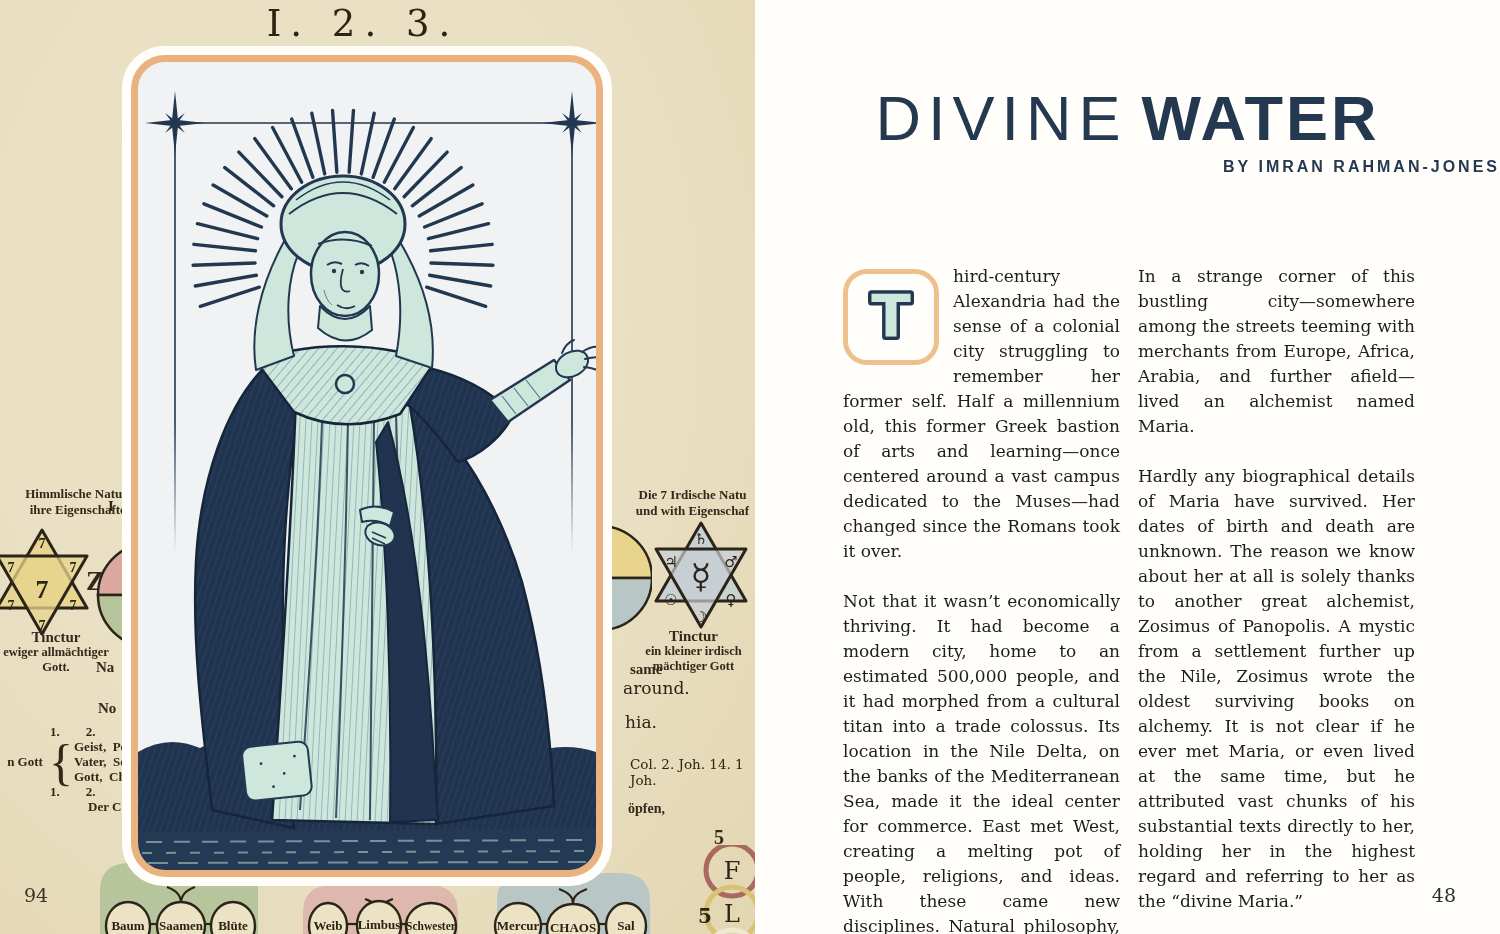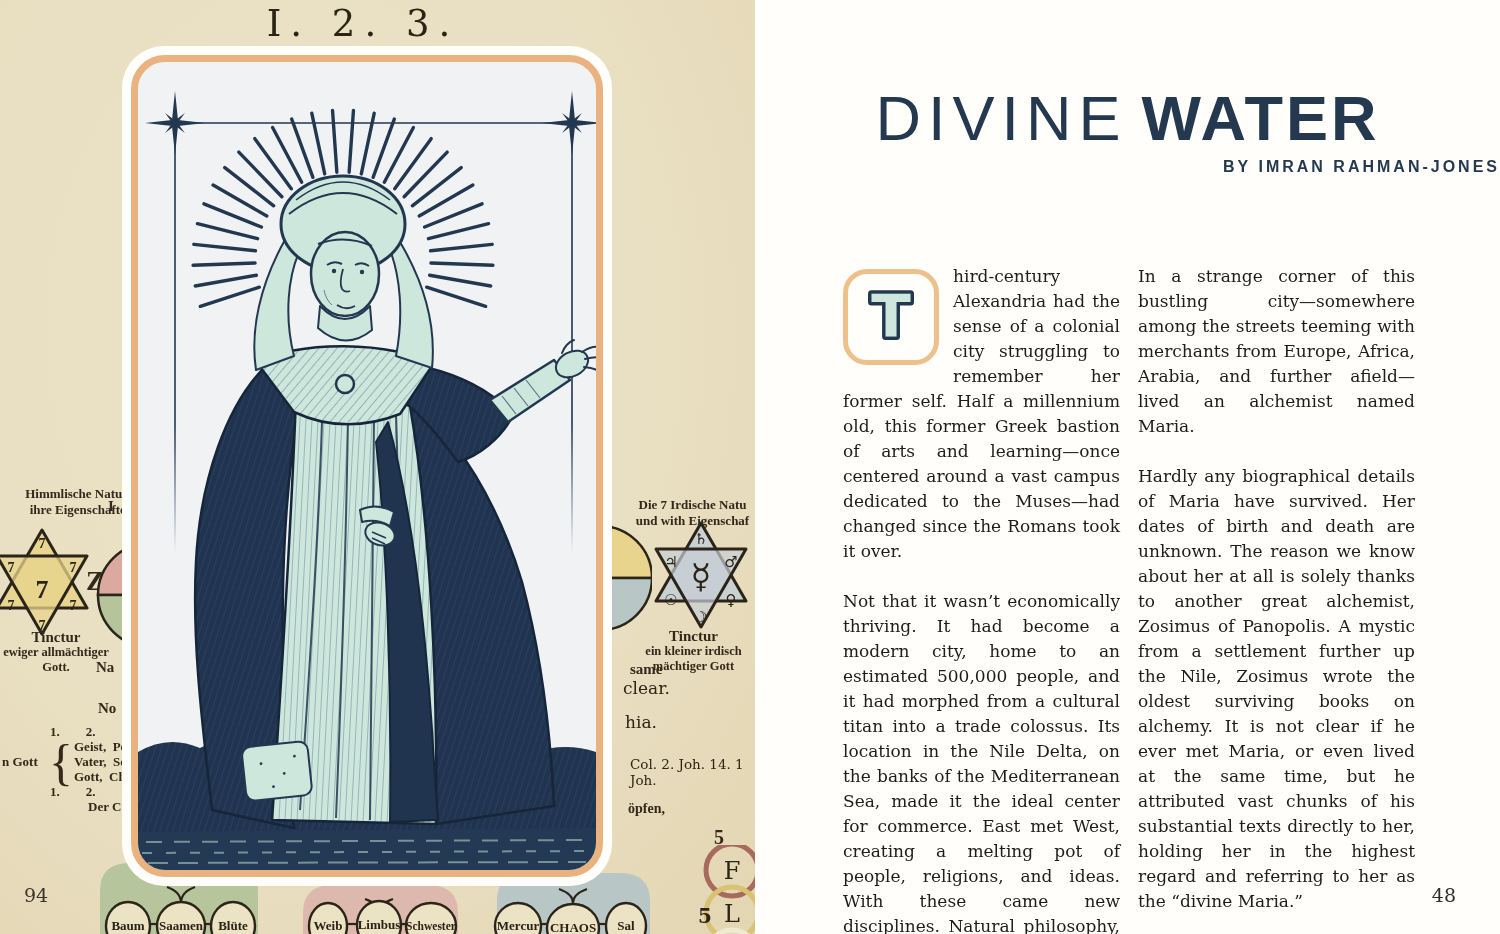--- a/index.html
+++ b/index.html
@@ -36,26 +36,26 @@
   .mh1{left:0;top:486px;width:118px;font-size:13px;line-height:16px;padding-left:24px;}
   .roman-i{left:108px;top:498px;font-size:15px;}
   .zltr{left:86px;top:566px;font-size:27px;}
   .tinc-l{left:0;top:630px;width:112px;font-size:12.5px;line-height:15px;}
   .tinc-l .t1{font-size:15px;}
   .frag-na{left:96px;top:652px;font-size:15px;margin-top:7px;}
   .frag-no{left:98px;top:700px;font-size:15px;}
   .trinity{left:2px;top:724px;width:160px;font-size:13px;line-height:15px;font-family:"Liberation Serif",serif;font-weight:700;color:#33291a;}
   .tr-top,.tr-bottom{padding-left:48px;white-space:pre;}
   .tr-mid{display:flex;align-items:center;}
-  .tr-prefix{width:46px;text-align:left;flex:none;}
+  .tr-prefix{width:46px;text-align:center;flex:none;}
   .tr-brace{font-size:50px;font-weight:400;line-height:44px;margin:0 1px;}
   .tr-rows{display:flex;flex-direction:column;white-space:pre;}
   .tr-footer{padding-left:86px;}
   
-  .mh2{left:630px;top:487px;width:125px;font-size:13px;line-height:16px;margin-top:10px;}
+  .mh2{left:630px;top:487px;width:125px;font-size:13px;line-height:16px;}
   .tinc-r{left:632px;top:629px;width:123px;font-size:12.5px;line-height:15px;}
   .tinc-r .t1{font-size:15px;}
   .frag-icht{left:630px;top:661px;font-size:15px;}
   .frag-ophia{left:623px;top:678px;font-size:17px;font-weight:400;font-family:"DejaVu Serif",serif;color:#2c2414;}
   .frag-hia{left:625px;top:712px;font-size:17px;font-weight:400;font-family:"DejaVu Serif",serif;color:#2c2414;}
   .scripture{left:630px;top:756px;width:125px;font-size:13.5px;font-family:"DejaVu Serif",serif;color:#2c2414;}
   .frag-opfen{left:628px;top:801px;font-size:14px;}
   .five-top{left:714px;top:826px;font-size:20px;}
   
   .page-right{position:relative;flex:none;width:745px;height:934px;overflow:hidden;background:#fffefa;}
@@ -152,21 +152,21 @@
       <text x="0" y="47" font-size="15">☽</text>
     </g>
   </svg>
 
   <div class="abs blk ctr tinc-r">
     <div class="t1">Tinctur</div>
     <div>ein kleiner irdisch</div>
     <div>mächtiger Gott</div>
   </div>
   <div class="abs blk frag-icht">same</div>
-  <div class="abs frag-ophia">clear.</div>
+  <div class="abs frag-ophia">around.</div>
   <div class="abs frag-hia">hia.</div>
   <div class="abs scripture">Col. 2.  Joh. 14.  1 Joh.</div>
   <div class="abs blk frag-opfen">öpfen,</div>
   <div class="abs blk five-top">5</div>
 
   <svg class="abs" style="left:692px;top:845px" width="78" height="89">
     <circle cx="40" cy="25" r="26" fill="none" stroke="#a86a5e" stroke-width="5"></circle>
     <circle cx="40" cy="68" r="26" fill="none" stroke="#d9c273" stroke-width="5"></circle>
     <circle cx="40" cy="111" r="26" fill="none" stroke="#efe9d4" stroke-width="5"></circle>
     <g font-family="DejaVu Serif,serif" font-size="24" fill="#2a2419" text-anchor="middle">

